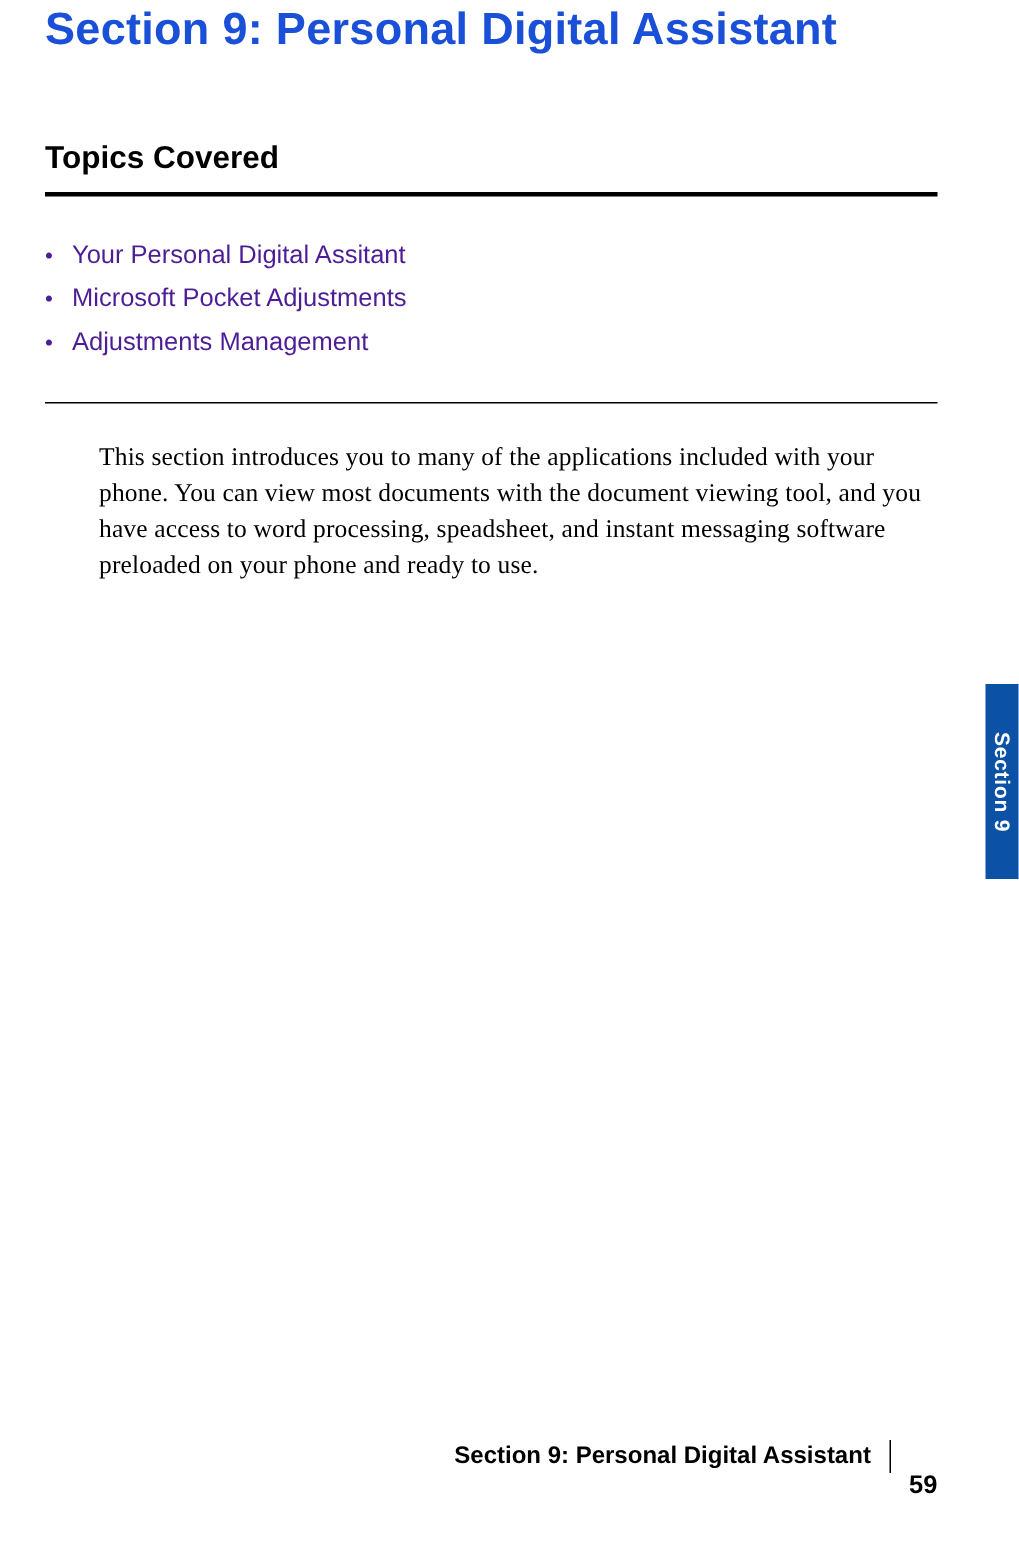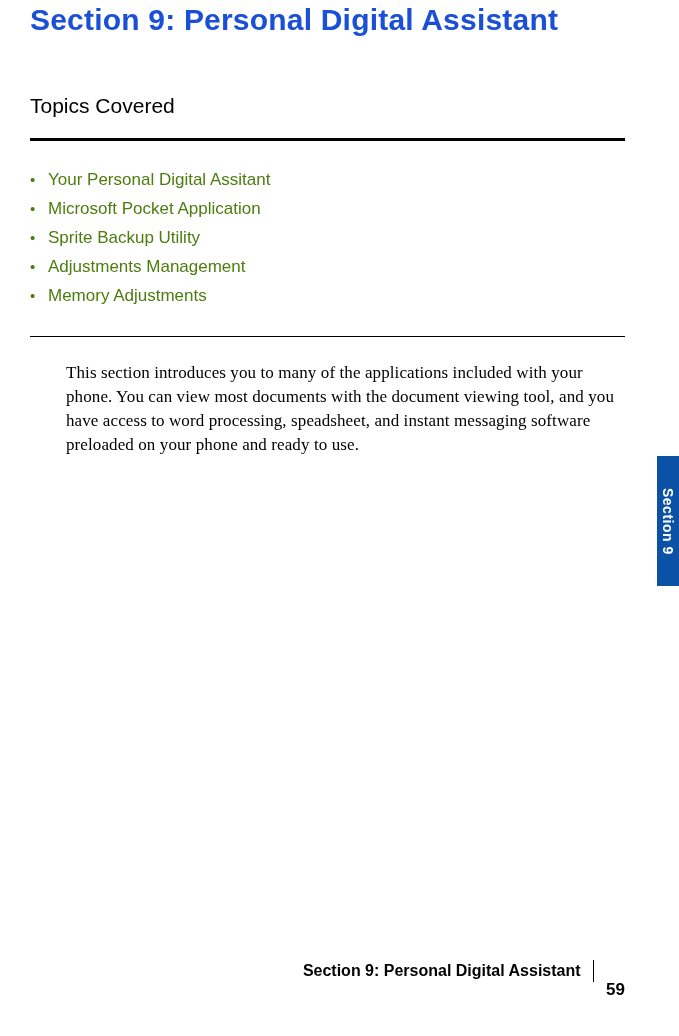--- a/index.html
+++ b/index.html
@@ -19,37 +19,37 @@
     .section-title {
       color: #1a4fd8;
       font-size: 30px;
       font-weight: bold;
       line-height: 1.2;
       padding-top: 2px;
       letter-spacing: 0.2px;
     }
     .topics-heading {
       font-size: 21px;
-      font-weight: normal;
+      font-weight: bold;
       color: #000000;
       margin-top: 56px;
-      margin-bottom: 20px;
+      margin-bottom: 10px;
     }
     .thick-rule {
       border: none;
       border-top: 3px solid #000000;
       margin-bottom: 24px;
     }
     .topics-list {
       list-style: none;
       margin-bottom: 26px;
     }
     .topics-list li {
       font-size: 17px;
-      color: #4d7c0f;
+      color: #4c1d95;
       line-height: 1.0;
       padding: 6px 0;
       font-family: Arial, Helvetica, sans-serif;
     }
     .topics-list li::before {
       content: "•";
       display: inline-block;
       width: 18px;
       font-size: 15px;
     }
@@ -115,24 +115,22 @@
 <body>
 
 <div class="page">
   <h1 class="section-title">Section 9: Personal Digital Assistant</h1>
 
   <h2 class="topics-heading">Topics Covered</h2>
   <hr class="thick-rule">
 
   <ul class="topics-list">
     <li>Your Personal Digital Assitant</li>
-    <li>Microsoft Pocket Application</li>
-    <li>Sprite Backup Utility</li>
+    <li>Microsoft Pocket Adjustments</li>
     <li>Adjustments Management</li>
-    <li>Memory Adjustments</li>
   </ul>
 
   <hr class="thin-rule">
 
   <p class="body-text">This section introduces you to many of the applications included with your phone. You can view most documents with the document viewing tool, and you have access to word processing, speadsheet, and instant messaging software preloaded on your phone and ready to use.</p>
 </div>
 
 <div class="side-tab">Section 9</div>
 
 <div class="footer">

